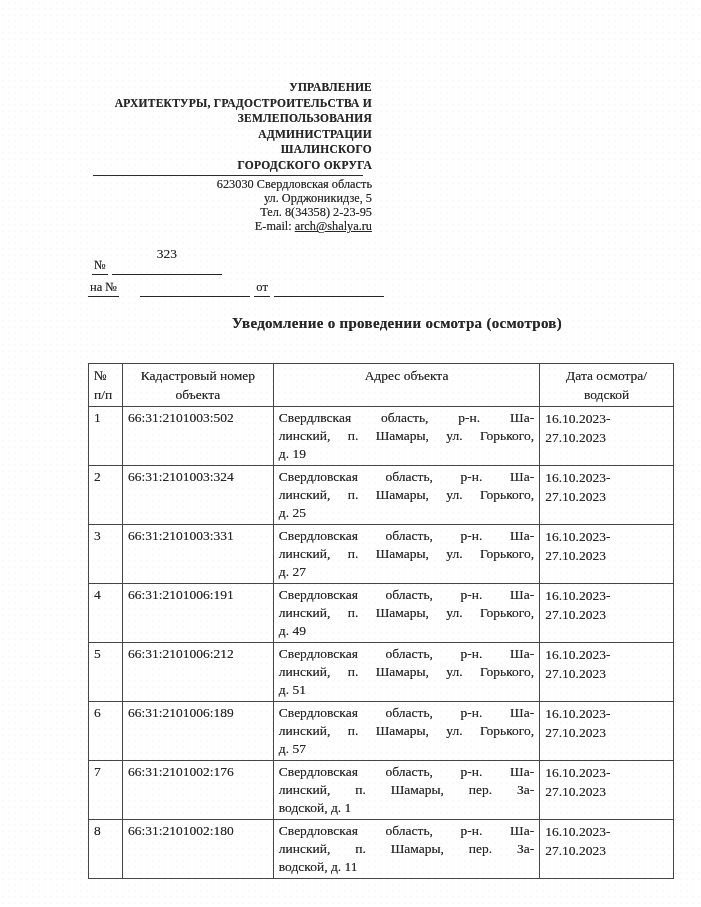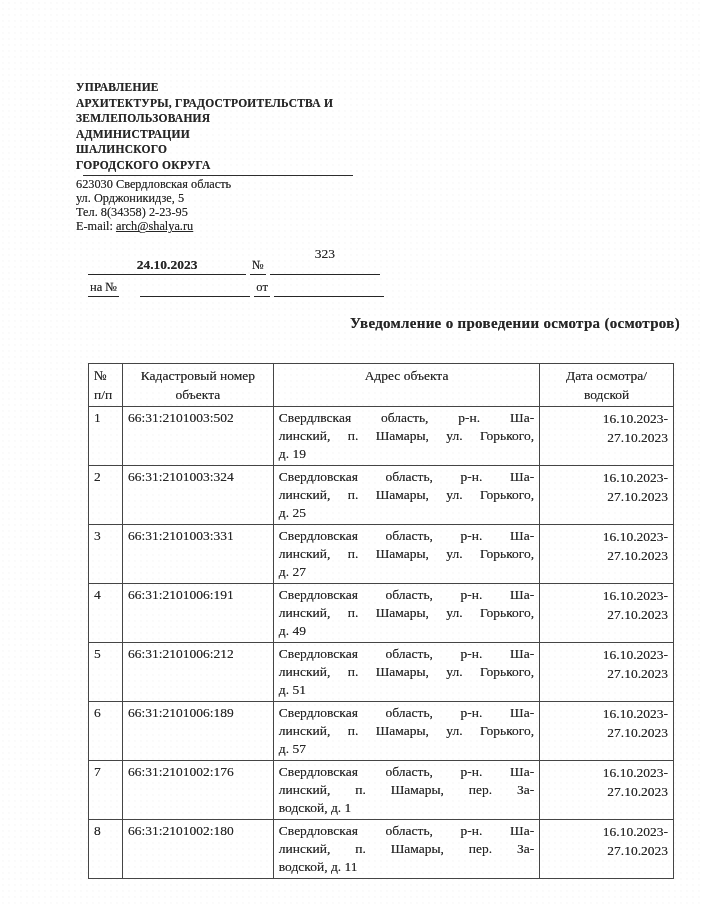--- a/index.html
+++ b/index.html
@@ -15,22 +15,22 @@
     background: #ffffff;
     background-image: radial-gradient(rgba(40,40,40,0.02) 1px, transparent 1px);
     background-size: 6px 6px;
     color: #262626;
     overflow: hidden;
   }
   .page * { text-shadow: 0 0 0.6px rgba(30,30,30,0.55); }
 
   
   .letterhead {
-    position: absolute; left: 76px; top: 80px; width: 286px;
-    text-align: left;
+    position: absolute; left: 86px; top: 80px; width: 286px;
+    text-align: right;
   }
   .org-block {
     font-weight: bold; font-size: 11.5px; line-height: 15.5px;
     letter-spacing: 0.25px;
     padding-bottom: 2px;
   }
   .org-rule {
     border-bottom: 1.7px solid #2d2d2d;
     margin: 0 9px 2px 7px; height: 1px;
   }
@@ -45,22 +45,22 @@
   .rule { border-bottom: 1.6px solid #262626; }
   .f-date { width: 158px; text-align: center; font-weight: bold; font-size: 13.5px; padding-bottom: 1px; }
   .lbl { padding: 0 2px 1px 2px; }
   .f-num { width: 110px; text-align: center; font-size: 13.5px; margin-left: 4px; padding-bottom: 12px; }
   .f-empty { width: 110px; height: 17px; }
   .gap21 { margin-left: 21px; }
   .gap4  { margin-left: 4px; }
 
   
   .title {
-    position: absolute; left: 94px; top: 314px; width: 586px;
-    text-align: right; font-weight: bold; font-size: 15px; line-height: 19.5px;
+    position: absolute; left: 104px; top: 314px; width: 586px;
+    text-align: center; font-weight: bold; font-size: 15px; line-height: 19.5px;
     letter-spacing: 0.3px;
   }
 
   
   table.objects {
     position: absolute; left: 88px; top: 363px;
     width: 586px;
     border-collapse: collapse;
     font-size: 13.5px;
   }
@@ -70,21 +70,21 @@
     font-weight: normal;
     padding: 2px 5px;
   }
   th.h-num { width: 34px;  text-align: left; line-height: 19px; padding-left: 4px; }
   th.h-cad { width: 151px; text-align: center; line-height: 19px; }
   th.h-adr { width: 267px; text-align: center; line-height: 19px; }
   th.h-dat { width: 134px; text-align: center; line-height: 19px; }
   td.c-num { padding-left: 4px; line-height: 17px; }
   td.c-cad { padding-left: 7px; line-height: 17px; }
   td.c-adr { padding: 2px 7px 2px 6px; line-height: 18px; height: 58px; margin-left: 24px; }
-  td.c-dat { text-align: right; line-height: 19px; padding-top: 3px; }
+  td.c-dat { text-align: left; line-height: 19px; padding-top: 3px; }
   .jl { text-align: justify; text-align-last: justify; }
   .ll { text-align: left; }
 </style>
 </head>
 <body>
 
 <div class="page">
 
   <div class="letterhead">
     <div class="org-block">
@@ -102,21 +102,20 @@
       <div>Тел. 8(34358) 2-23-95</div>
       <div class="email-line">
         <span>E-mail:</span>
         <span class="email-addr">arch@shalya.ru</span>
       </div>
     </div>
   </div>
 
   <div class="meta">
     <div class="meta-row">
-      <span class="rule f-date">24.10.2023</span>
       <span class="rule lbl gap4">№</span>
       <span class="rule f-num">323</span>
     </div>
     <div class="meta-row">
       <span class="rule lbl">на №</span>
       <span class="rule f-empty gap21"></span>
       <span class="rule lbl gap4">от</span>
       <span class="rule f-empty gap4"></span>
     </div>
   </div>

